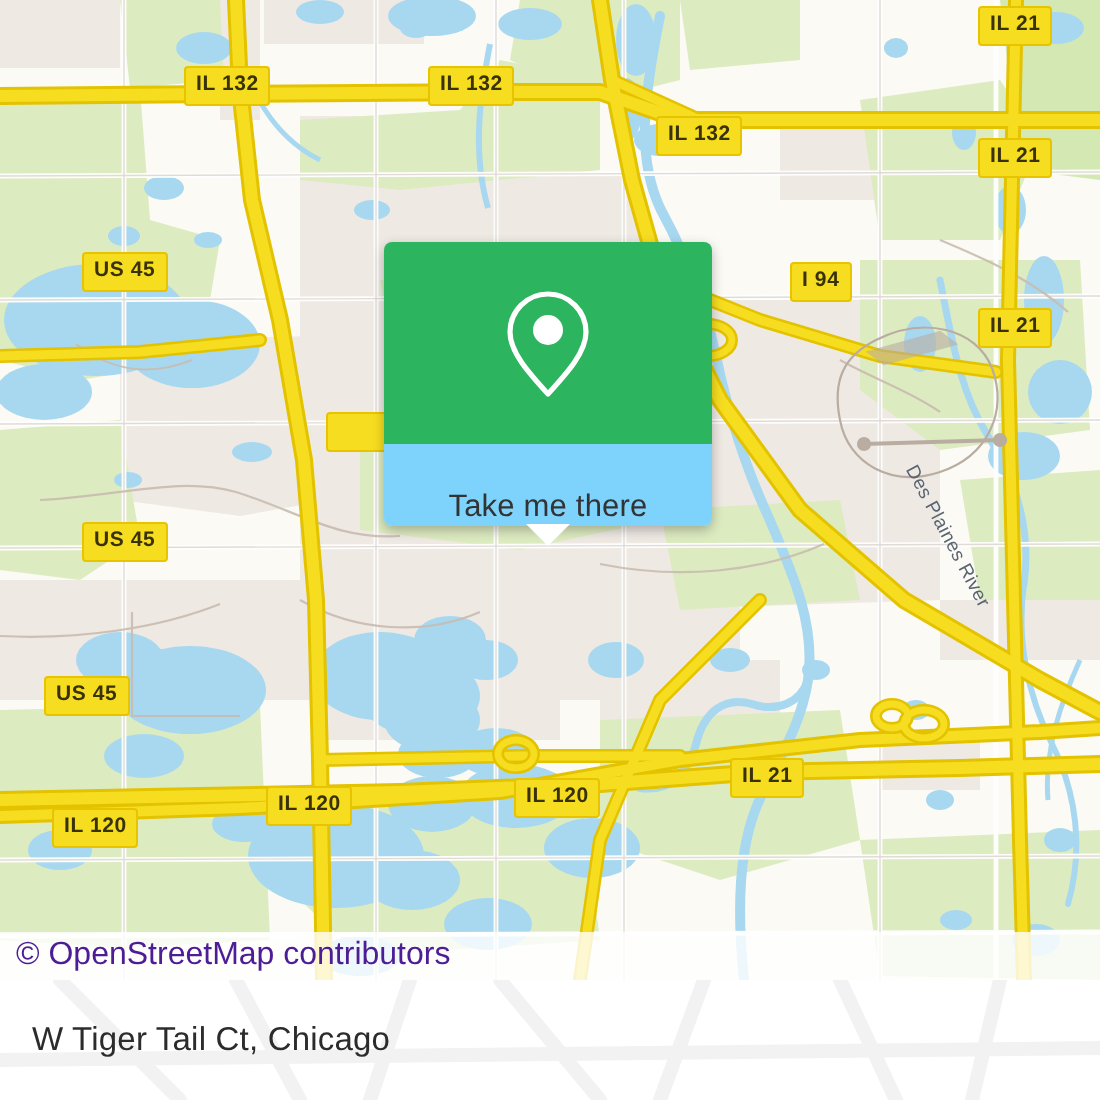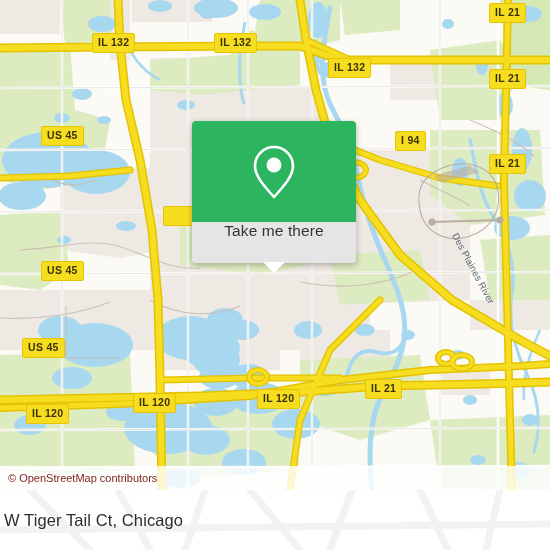--- a/index.html
+++ b/index.html
@@ -81,25 +81,25 @@
   .callout-top {
     background: #2db45f;
     height: 101px;
     border-radius: 4px 4px 0 0;
     display: flex;
     align-items: center;
     justify-content: center;
   }
   .callout-bottom {
     position: relative;
-    background: #e5e5e5;
+    background: #7dd3fc;
     height: 41px;
     border-radius: 0 0 4px 4px;
     display: flex;
-    align-items: flex-start;
+    align-items: flex-end;
     justify-content: center;
   }
   .callout-label {
     color: #333333;
     font-size: 15.5px;
     font-family: "Liberation Sans", sans-serif;
     letter-spacing: 0.1px;
   }
   .callout-tail {
     position: absolute;
@@ -120,22 +120,22 @@
     top: 466px;
     width: 550px;
     height: 24px;
     background: rgba(255,255,255,0.80);
     display: flex;
     align-items: center;
     box-sizing: border-box;
     padding-left: 8px;
   }
   .attribution-text {
-    font-size: 11px;
-    color: #7f1d1d;
+    font-size: 16px;
+    color: #4c1d95;
     font-family: "Liberation Sans", sans-serif;
   }
 
   
   .footer {
     position: absolute;
     left: 0;
     top: 490px;
     width: 550px;
     height: 60px;
@@ -151,21 +151,21 @@
     opacity: 1;
   }
   .footer-inner {
     position: relative;
     width: 550px;
     height: 60px;
     display: flex;
     align-items: center;
     justify-content: space-between;
     box-sizing: border-box;
-    padding: 0 16px 0 4px;
+    padding: 0 16px 0 16px;
     text-align: right;
   }
   .footer-title {
     font-size: 16.5px;
     color: #2c2c2c;
     font-family: "Liberation Sans", sans-serif;
     letter-spacing: 0.1px;
     position: relative;
     z-index: 2;
   }

